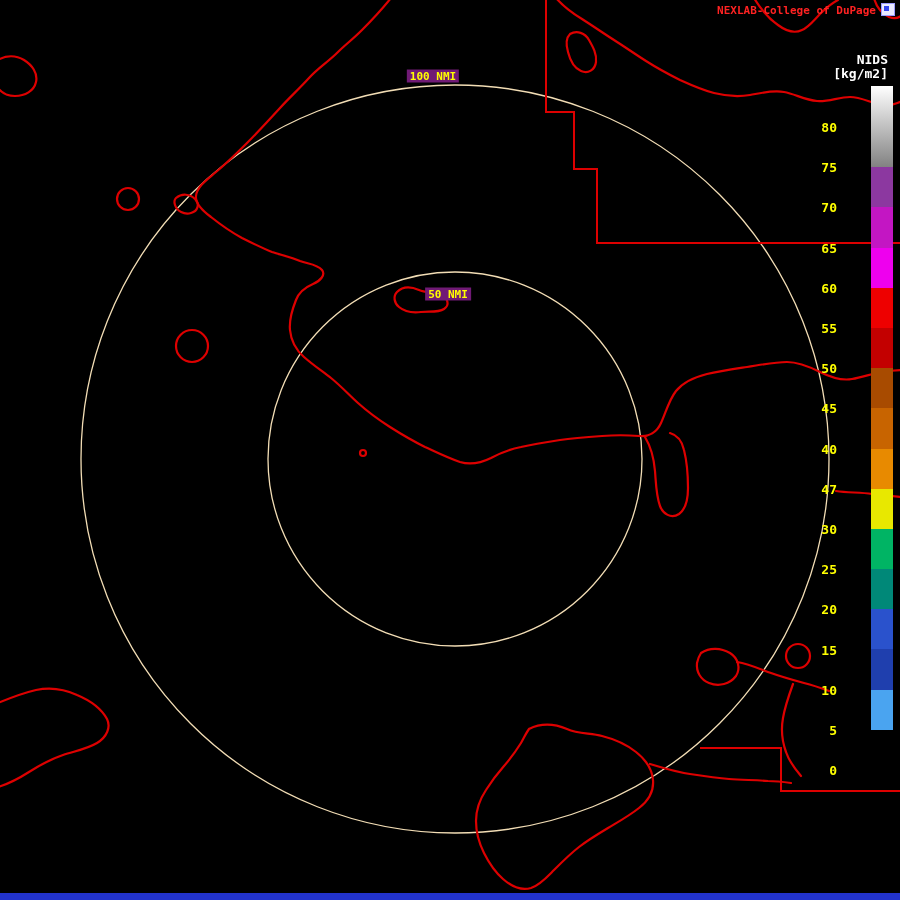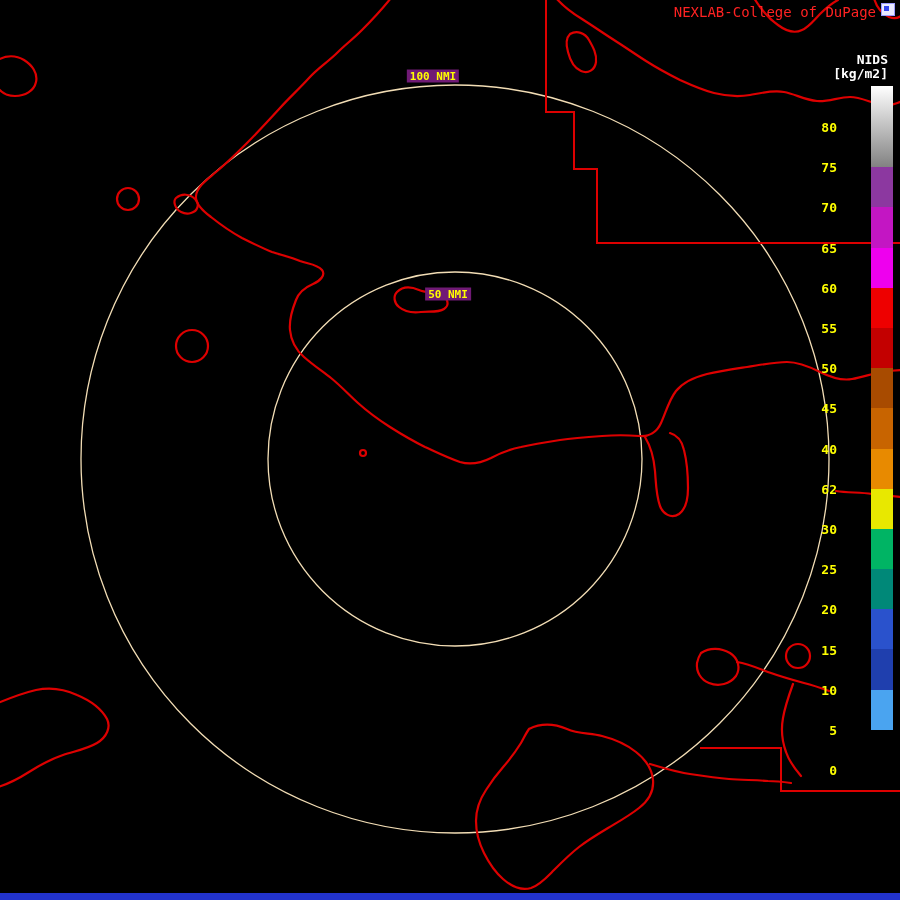--- a/index.html
+++ b/index.html
@@ -7,21 +7,21 @@
     position:relative;width:900px;height:900px;background:#000;overflow:hidden;
     font-family:"DejaVu Sans Mono","Liberation Mono",monospace;
   }
   #map-svg{position:absolute;left:0;top:0;}
   .rings{stroke:var(--ring-color,#f2ddb5);fill:none;stroke-width:1.3;}
   .coast{stroke:var(--map-line,#dd0000);fill:none;stroke-width:2.2;stroke-linecap:round;stroke-linejoin:round;}
   .border-step{stroke-width:2;stroke-linecap:butt;stroke-linejoin:miter;}
 
   #brand{
     position:absolute;top:4px;right:24px;
-    color:var(--brand-red,#ff2222);font-size:14px;font-weight:normal;white-space:pre;
+    color:var(--brand-red,#ff2222);font-size:11px;font-weight:bold;white-space:pre;
   }
   #brand-icon{
     position:absolute;top:3px;right:5px;width:14px;height:13px;
     background:#e9e9ff;border:1px solid #9a9aff;box-sizing:border-box;
   }
   #brand-icon .flag{position:absolute;left:2px;top:2px;width:5px;height:5px;background:#3344ee;}
 
   #scale-title{
     position:absolute;top:52px;right:12px;color:#ffffff;
     font-size:13px;font-weight:bold;
@@ -135,21 +135,21 @@
   <div id="colorbar-ticks">
       <div class="cb-tick" style="top: 127px;">80</div>
       <div class="cb-tick" style="top: 167.2px;">75</div>
       <div class="cb-tick" style="top: 207.4px;">70</div>
       <div class="cb-tick" style="top: 247.6px;">65</div>
       <div class="cb-tick" style="top: 287.8px;">60</div>
       <div class="cb-tick" style="top: 328px;">55</div>
       <div class="cb-tick" style="top: 368.2px;">50</div>
       <div class="cb-tick" style="top: 408.4px;">45</div>
       <div class="cb-tick" style="top: 448.6px;">40</div>
-      <div class="cb-tick" style="top: 488.8px;">62</div>
+      <div class="cb-tick" style="top: 488.8px;">47</div>
       <div class="cb-tick" style="top: 529px;">30</div>
       <div class="cb-tick" style="top: 569.2px;">25</div>
       <div class="cb-tick" style="top: 609.4px;">20</div>
       <div class="cb-tick" style="top: 649.6px;">15</div>
       <div class="cb-tick" style="top: 689.8px;">10</div>
       <div class="cb-tick" style="top: 730px;">5</div>
       <div class="cb-tick" style="top: 770.2px;">0</div>
     </div>
 
   <div id="ring-label-outer" class="ring-label">100 NMI</div>

